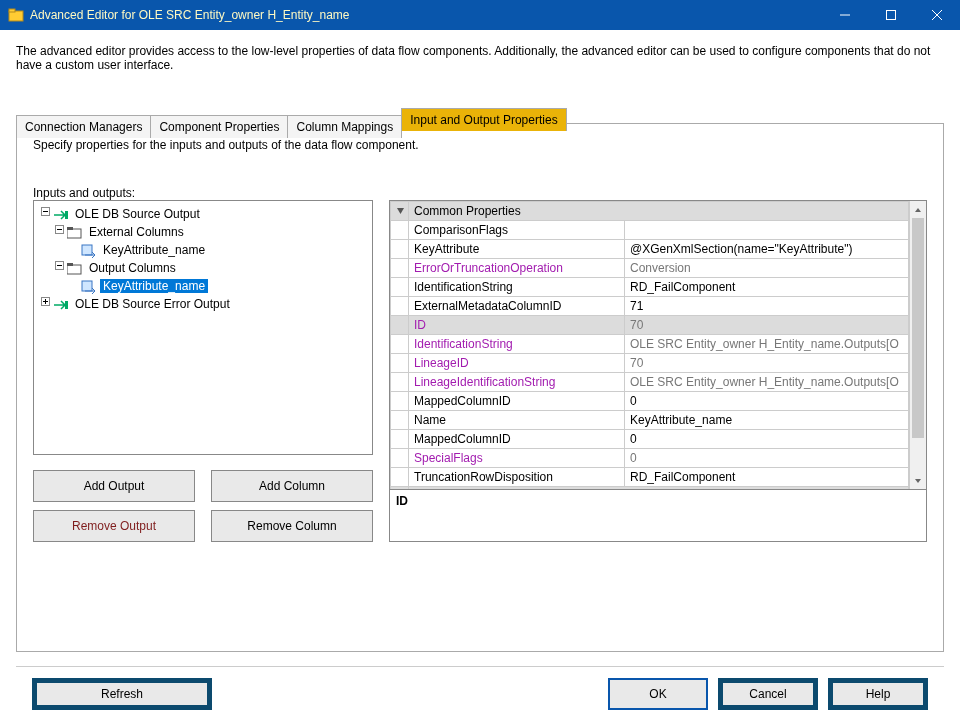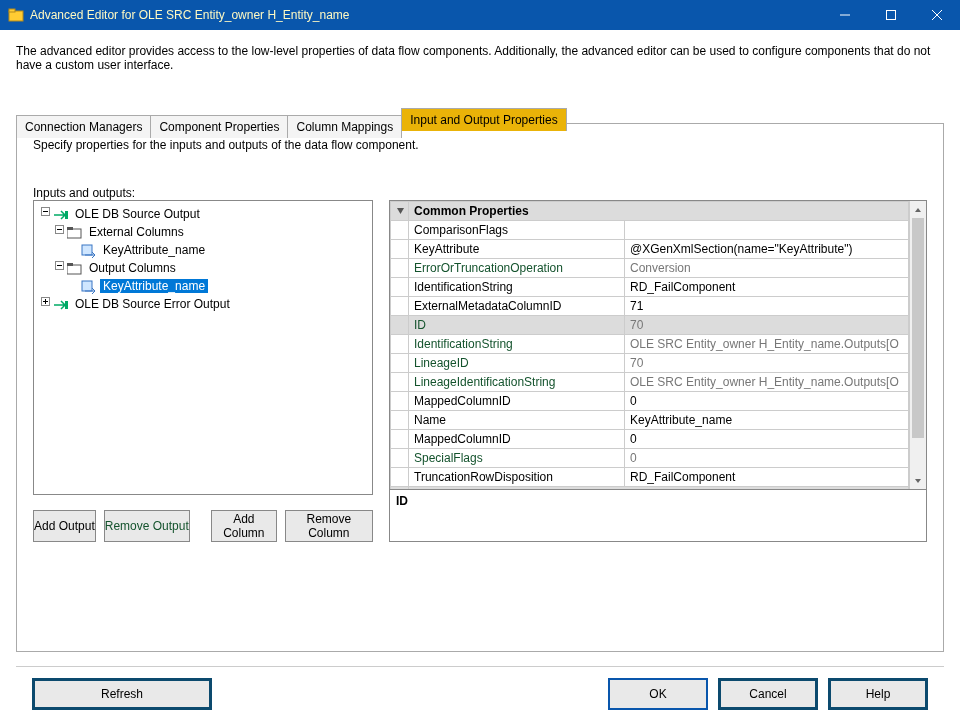--- a/index.html
+++ b/index.html
@@ -23,43 +23,43 @@
 .tree ul{list-style:none}
 .tree li{white-space:nowrap}
 .trow{display:flex;align-items:flex-start;height:18px;padding-left:2px}
 .tw{width:14px;display:flex;align-items:center;justify-content:center;cursor:pointer}
 .tw svg{display:block}
 .ticon{width:16px;height:16px;margin:0 3px 0 1px;display:flex;align-items:center;justify-content:center}
 .tlabel{padding:0 3px}
 .tlabel.sel{background:#0078d7;color:#fff}
 .indent{display:inline-block}
 .btns{display:flex;gap:16px;margin-top:15px}
-.btncol{display:flex;gap:8px;flex:1}
+.btncol{display:flex;flex-direction:column;gap:8px;flex:1}
 .btn{height:32px;border:1px solid #888;background:#e9e9e9;text-align:center;cursor:pointer}
-.btn:disabled{color:#14532d;cursor:default}
+.btn:disabled{color:#7f1d1d;cursor:default}
 .grid-col{flex:1;display:flex;flex-direction:column}
 .grid-wrap{border:1px solid #888;flex:1;display:flex;overflow:hidden}
 .grid-body{flex:1;overflow:hidden}
 .scrollbar{width:17px;background:#f0f0f0;border-left:1px solid #ccc;position:relative}
 .scrollbar .sbtn{height:17px;display:flex;align-items:center;justify-content:center;background:#f0f0f0}
 .scrollbar .thumb{position:absolute;left:2px;right:2px;top:17px;height:220px;background:#c8c8c8}
 .grid-body table{width:100%;border-collapse:collapse;table-layout:fixed}
 .grid-body td{border:1px solid #ccc;padding:2px 5px;height:18px;overflow:hidden;white-space:nowrap;text-overflow:clip}
-.ghdr td{background:#dcdcdc;font-weight:bold}
+.ghdr td{background:#dcdcdc;font-weight:normal}
 .ghdr .exp{width:18px;text-align:center;background:#dcdcdc;cursor:pointer}
 .g-name{width:216px}
 .g-val{}
-.gro td.g-name{color:#14532d}
+.gro td.g-name{color:#a21caf}
 .gro td.g-val{color:#777}
 .sel-row td{background:#dcdcdc}
 .id-box{border:1px solid #888;border-top:none;height:52px;padding:4px 6px;font-weight:bold}
 .footer-sep{height:1px;background:#ccc;margin:14px 0 0 0}
 .footer{display:flex;padding:11px 16px 0 16px;gap:10px}
 .footer .spacer{flex:1}
-.fbtn{width:100px;height:32px;border:3px solid #0c4a6e;background:#e9e9e9;cursor:pointer}
+.fbtn{width:100px;height:32px;border:5px solid #0c4a6e;background:#e9e9e9;cursor:pointer}
 .fbtn.primary{border:2px solid #0956ac}
 .fbtn.refresh{width:180px}
 </style>
 </head>
 <body>
 
 <div class="titlebar">
   <span class="app-icon">
     <svg width="16" height="16" viewBox="0 0 16 16">
         <rect x="1" y="4" width="14" height="10" fill="#ffcc33" stroke="#b58a1a"></rect>

